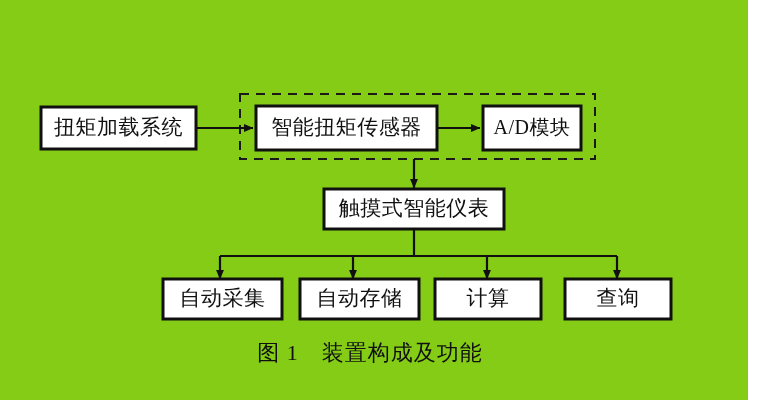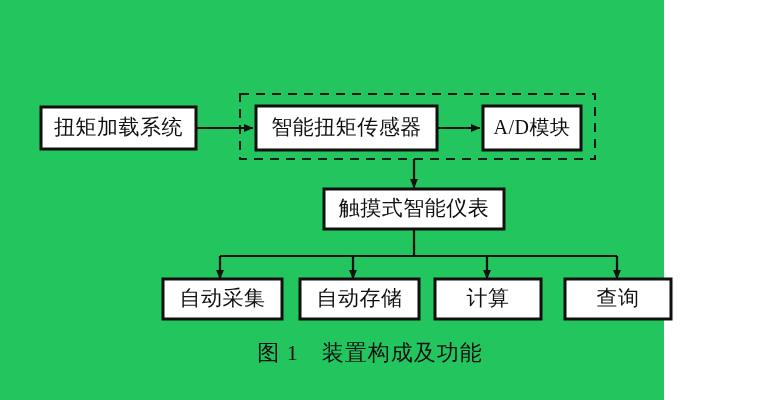--- a/index.html
+++ b/index.html
@@ -8,23 +8,23 @@
     background: #ffffff;
   }
   body {
     width: 760px;
     height: 400px;
     font-family: "Liberation Serif", "DejaVu Serif", serif;
     overflow: hidden;
   }
   #figure-root {
     position: relative;
-    width: 664px;
+    width: 748px;
     height: 400px;
-    background: #22c55e;
+    background: #84cc16;
     text-align: center;
   }
   svg.diagram-canvas {
     position: absolute;
     left: 0;
     top: 0;
     width: 760px;
     height: 400px;
   }
   .node-box-rect {

